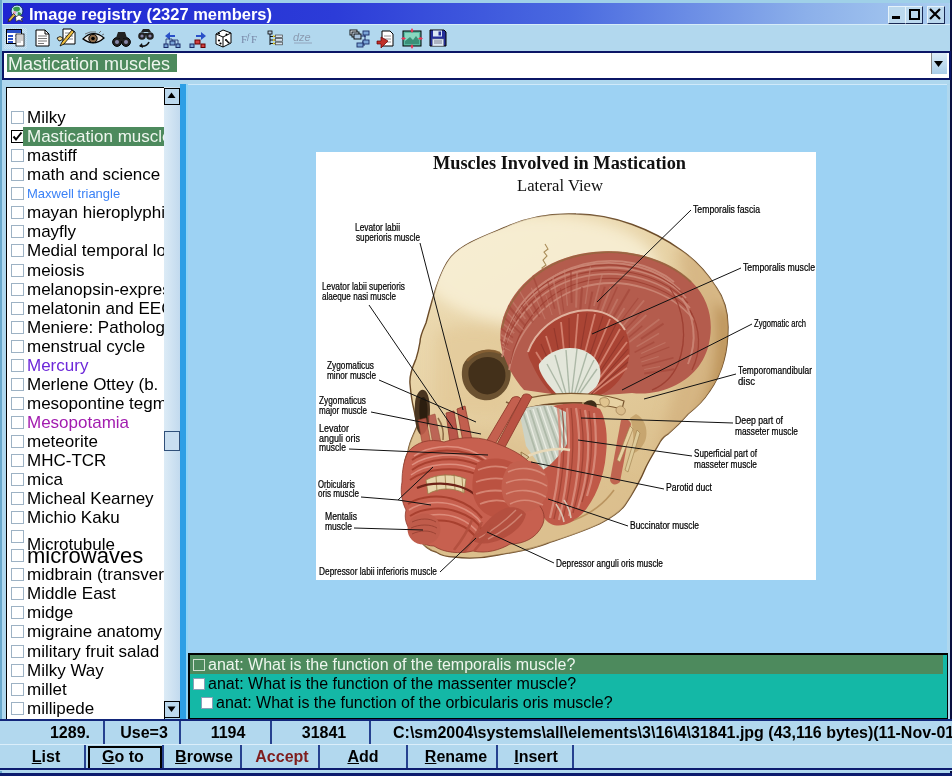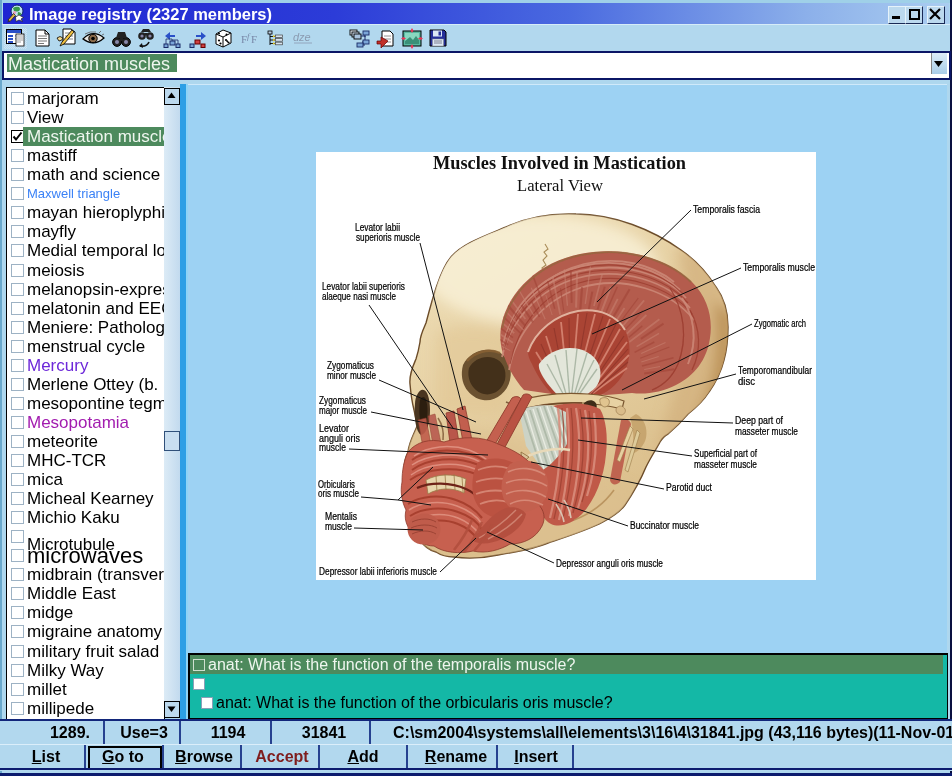--- a/index.html
+++ b/index.html
@@ -157,27 +157,23 @@
 
   <div class="abs" style="left:2px;top:51px;width:945px;height:25px;background:#fff;border:2px solid #0b1666;"></div>
   <div class="abs" style="left:7px;top:54px;width:170px;height:18px;background:#4d8a5d;"></div>
   <div class="abs" style="left:8px;top:55px;width:300px;height:18px;color:#eef6ee;font-size:18px;line-height:18px;">Mastication muscles</div>
   <div class="abs" style="left:931px;top:53px;width:15px;height:21px;background:linear-gradient(180deg,#dcecf8,#a8cce8);border-left:1px solid #888;"></div>
   <svg class="abs" style="left:933px;top:60px;" width="11" height="8" viewBox="0 0 11 8">
       <path d="M1 1 L10 1 L5.5 7 Z" fill="#000"></path>
     </svg>
 
   <div class="abs" id="list" style="left:6px;top:87px;width:157px;height:631px;background:#fff;border:1px solid #000;overflow:hidden;">
-      <div class="abs" style="left:0;top:1.0px;width:157px;height:19px;">
-        <span style="position:absolute;left:4px;top:3px;width:11px;height:11px;background:#fff;border:1px solid #9db2c4;"></span>
-        <span style="position:absolute;left:20px;top:1px;font-size:17px;line-height:18px;white-space:nowrap;color:#000;">marjoram</span>
-      </div>
       <div class="abs" style="left:0;top:20.1px;width:157px;height:19px;">
         <span style="position:absolute;left:4px;top:3px;width:11px;height:11px;background:#fff;border:1px solid #9db2c4;"></span>
-        <span style="position:absolute;left:20px;top:1px;font-size:17px;line-height:18px;white-space:nowrap;color:#000;">View</span>
+        <span style="position:absolute;left:20px;top:1px;font-size:17px;line-height:18px;white-space:nowrap;color:#000;">Milky</span>
       </div>
       <div class="abs" style="left:0;top:39.1px;width:157px;height:19px;">
         <span style="position:absolute;left:4px;top:3px;width:11px;height:11px;background:#fff;border:1px solid #000;"></span>
         <svg style="position:absolute;left:5px;top:4px;" width="11" height="11" viewBox="0 0 11 11">
           <path d="M1.5 5.5 L4 8.5 L9.5 1.5" stroke="#000" stroke-width="2" fill="none"></path>
         </svg>
         <span style="position:absolute;left:16px;top:0;width:141px;height:19px;background:#4d8a5d;"></span>
         <span style="position:absolute;left:20px;top:1px;font-size:17px;line-height:18px;white-space:nowrap;color:#eef6ee;">Mastication muscle</span>
       </div>
       <div class="abs" style="left:0;top:58.2px;width:157px;height:19px;">
@@ -665,21 +661,21 @@
 <text x="201" y="39" font-size="16.5" textLength="86" lengthAdjust="spacingAndGlyphs">Lateral View</text>
 </g>
 </svg>
 </div>
 
     <div class="abs" style="left:0px;top:569px;width:757px;height:63px;background:#14b8a6;border:2px solid #000;border-right:1px solid #000;">
       <div class="abs" style="left:0;top:0;width:753px;height:19px;background:#4d8a5d;color:#eef6ee;font-size:16px;line-height:19px;">
         <span style="display:inline-block;width:10px;height:10px;background:#4d8a5d;border:1px solid #cfe0d0;margin:4px 3px 0 3px;vertical-align:top;"></span><span style="vertical-align:top;">anat: What is the function of the temporalis muscle?</span>
       </div>
       <div class="abs" style="left:0;top:19px;width:753px;height:19px;color:#000;font-size:16px;line-height:19px;">
-        <span style="display:inline-block;width:10px;height:10px;background:#fff;border:1px solid #8aa0b8;margin:4px 3px 0 3px;vertical-align:top;"></span>
+        <span style="display:inline-block;width:10px;height:10px;background:#fff;border:1px solid #8aa0b8;margin:4px 3px 0 3px;vertical-align:top;"></span><span style="vertical-align:top;">anat: What is the function of the massenter muscle?</span>
       </div>
       <div class="abs" style="left:8px;top:38px;width:753px;height:19px;color:#000;font-size:16px;line-height:19px;">
         <span style="display:inline-block;width:10px;height:10px;background:#fff;border:1px solid #8aa0b8;margin:4px 3px 0 3px;vertical-align:top;"></span><span style="vertical-align:top;">anat: What is the function of the orbicularis oris muscle?</span>
       </div>
     </div>
   </div>
 
   <div class="abs" style="left:0;top:719px;width:952px;height:2px;background:#12267a;"></div>
   <div class="abs" id="status" style="left:0;top:721px;width:952px;height:23px;background:#b2d8ee;font-weight:bold;font-size:16px;color:#000;">
     <div class="abs" style="left:30px;top:3px;width:80px;text-align:center;">1289.</div>

